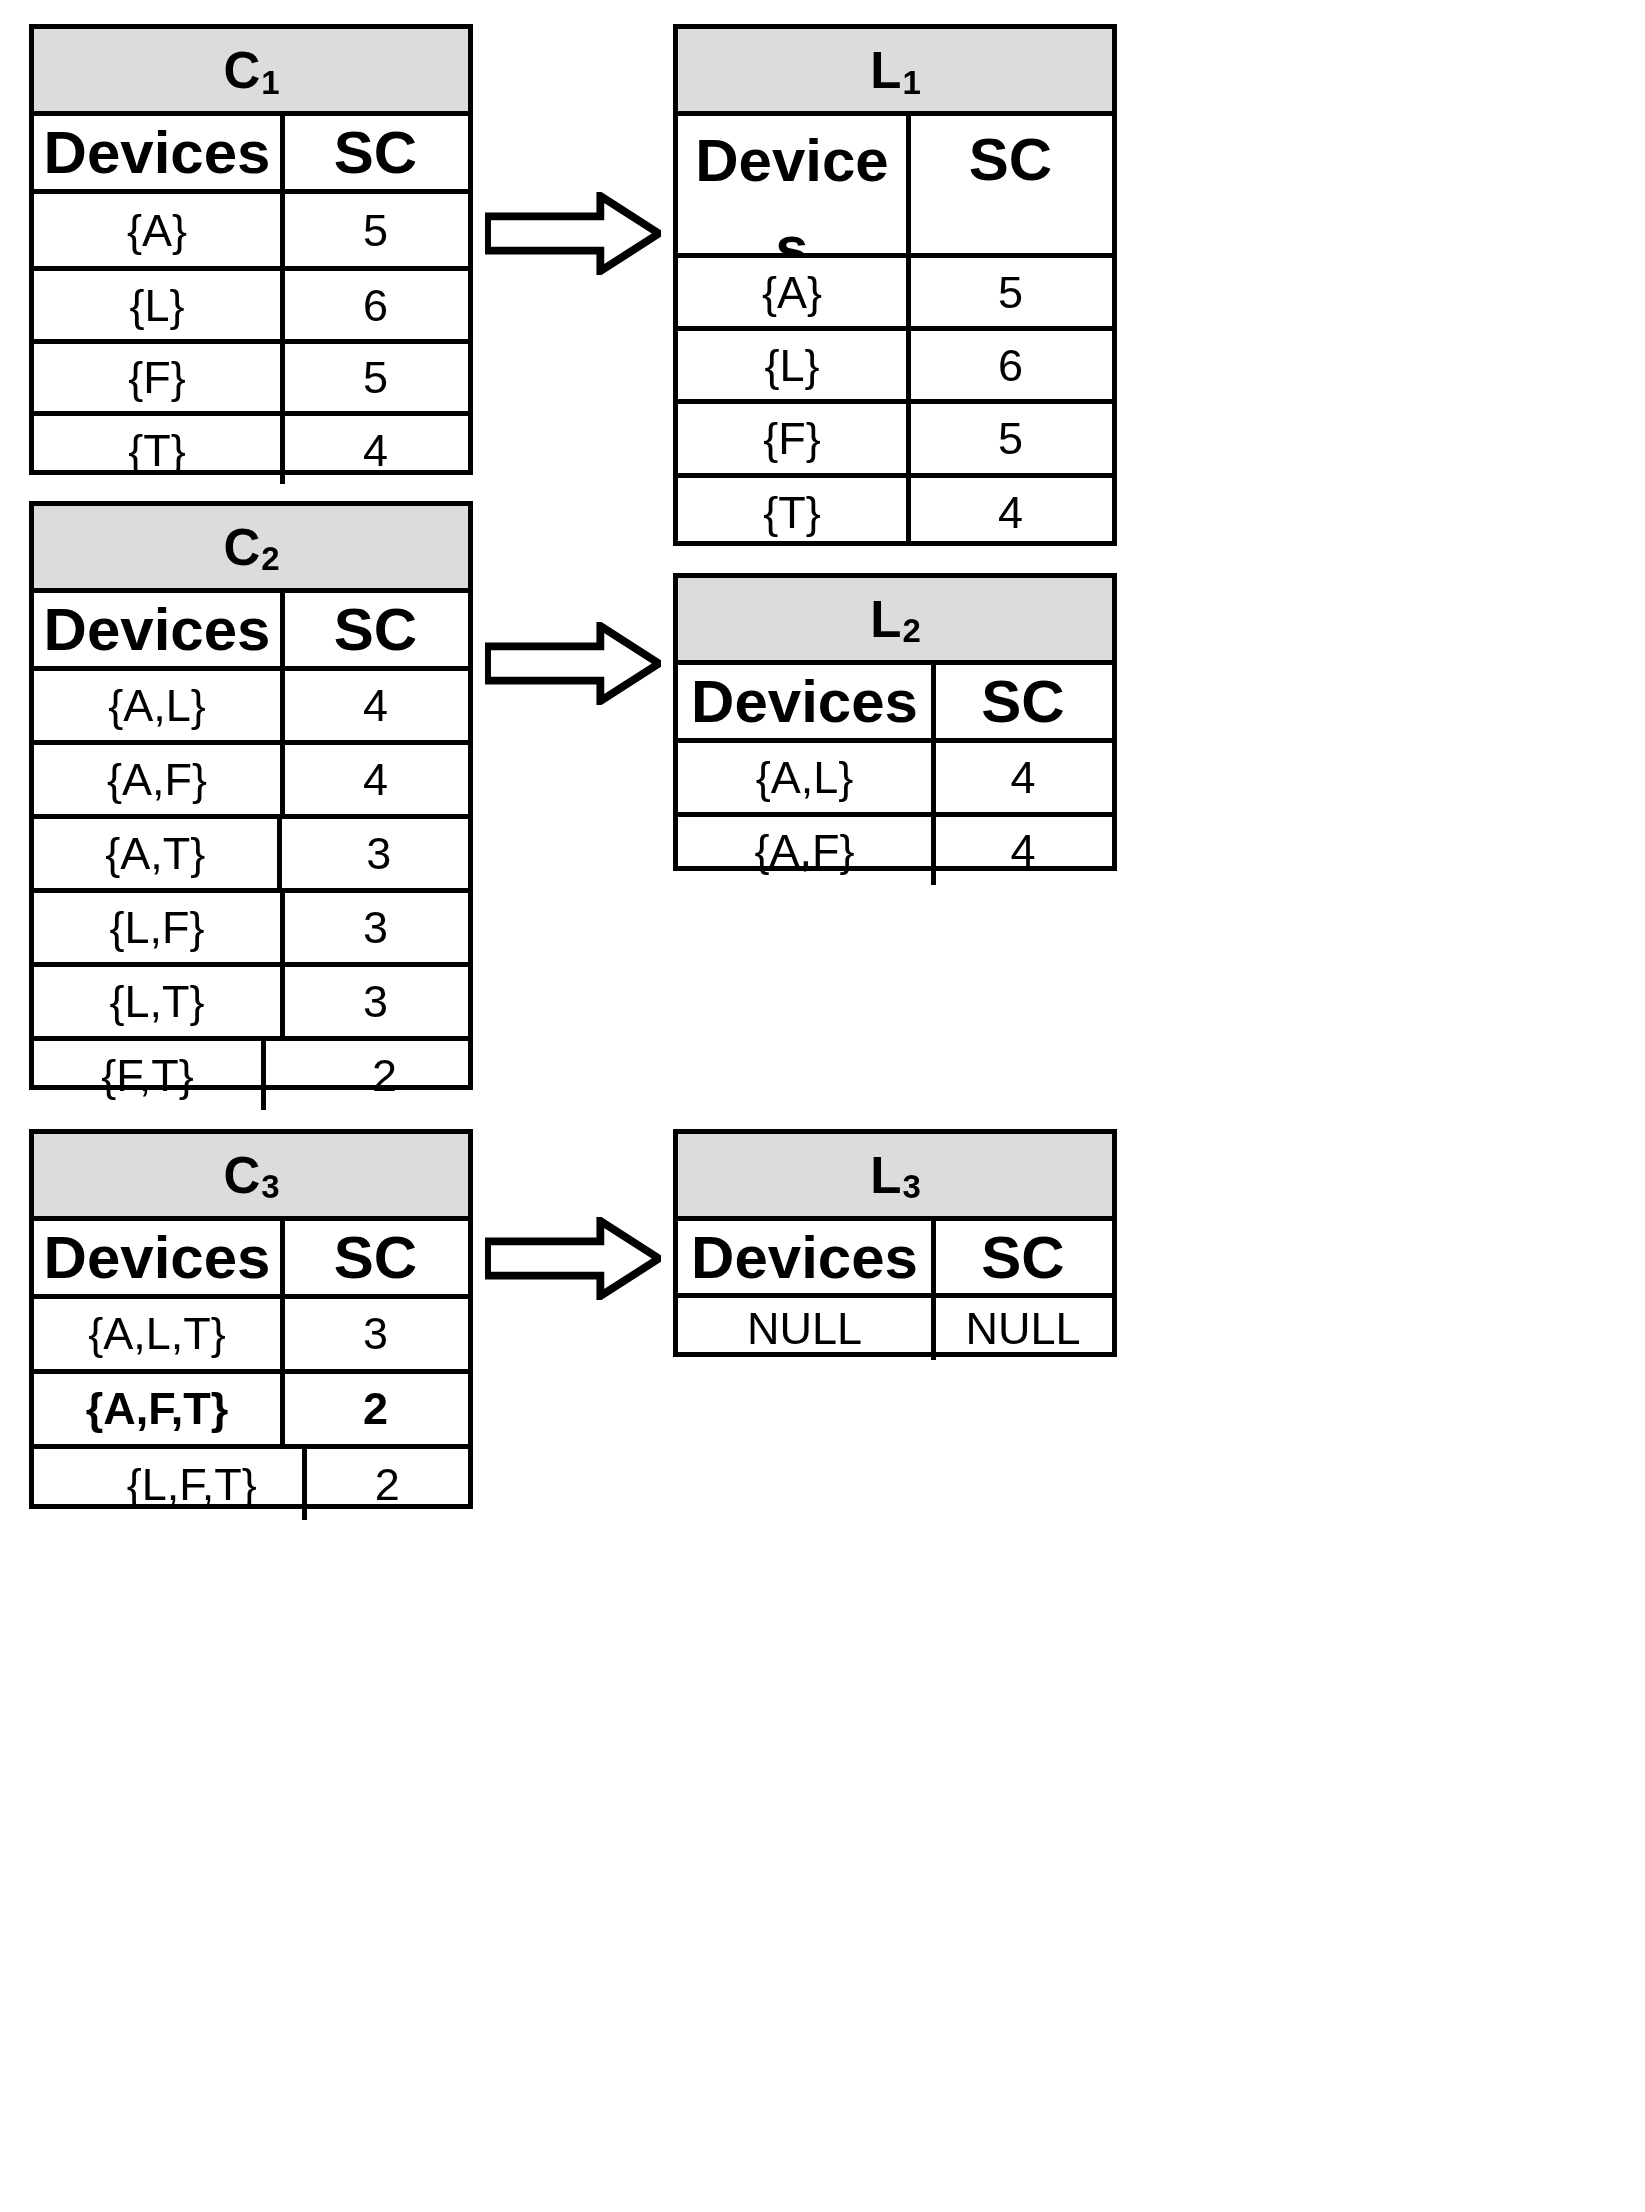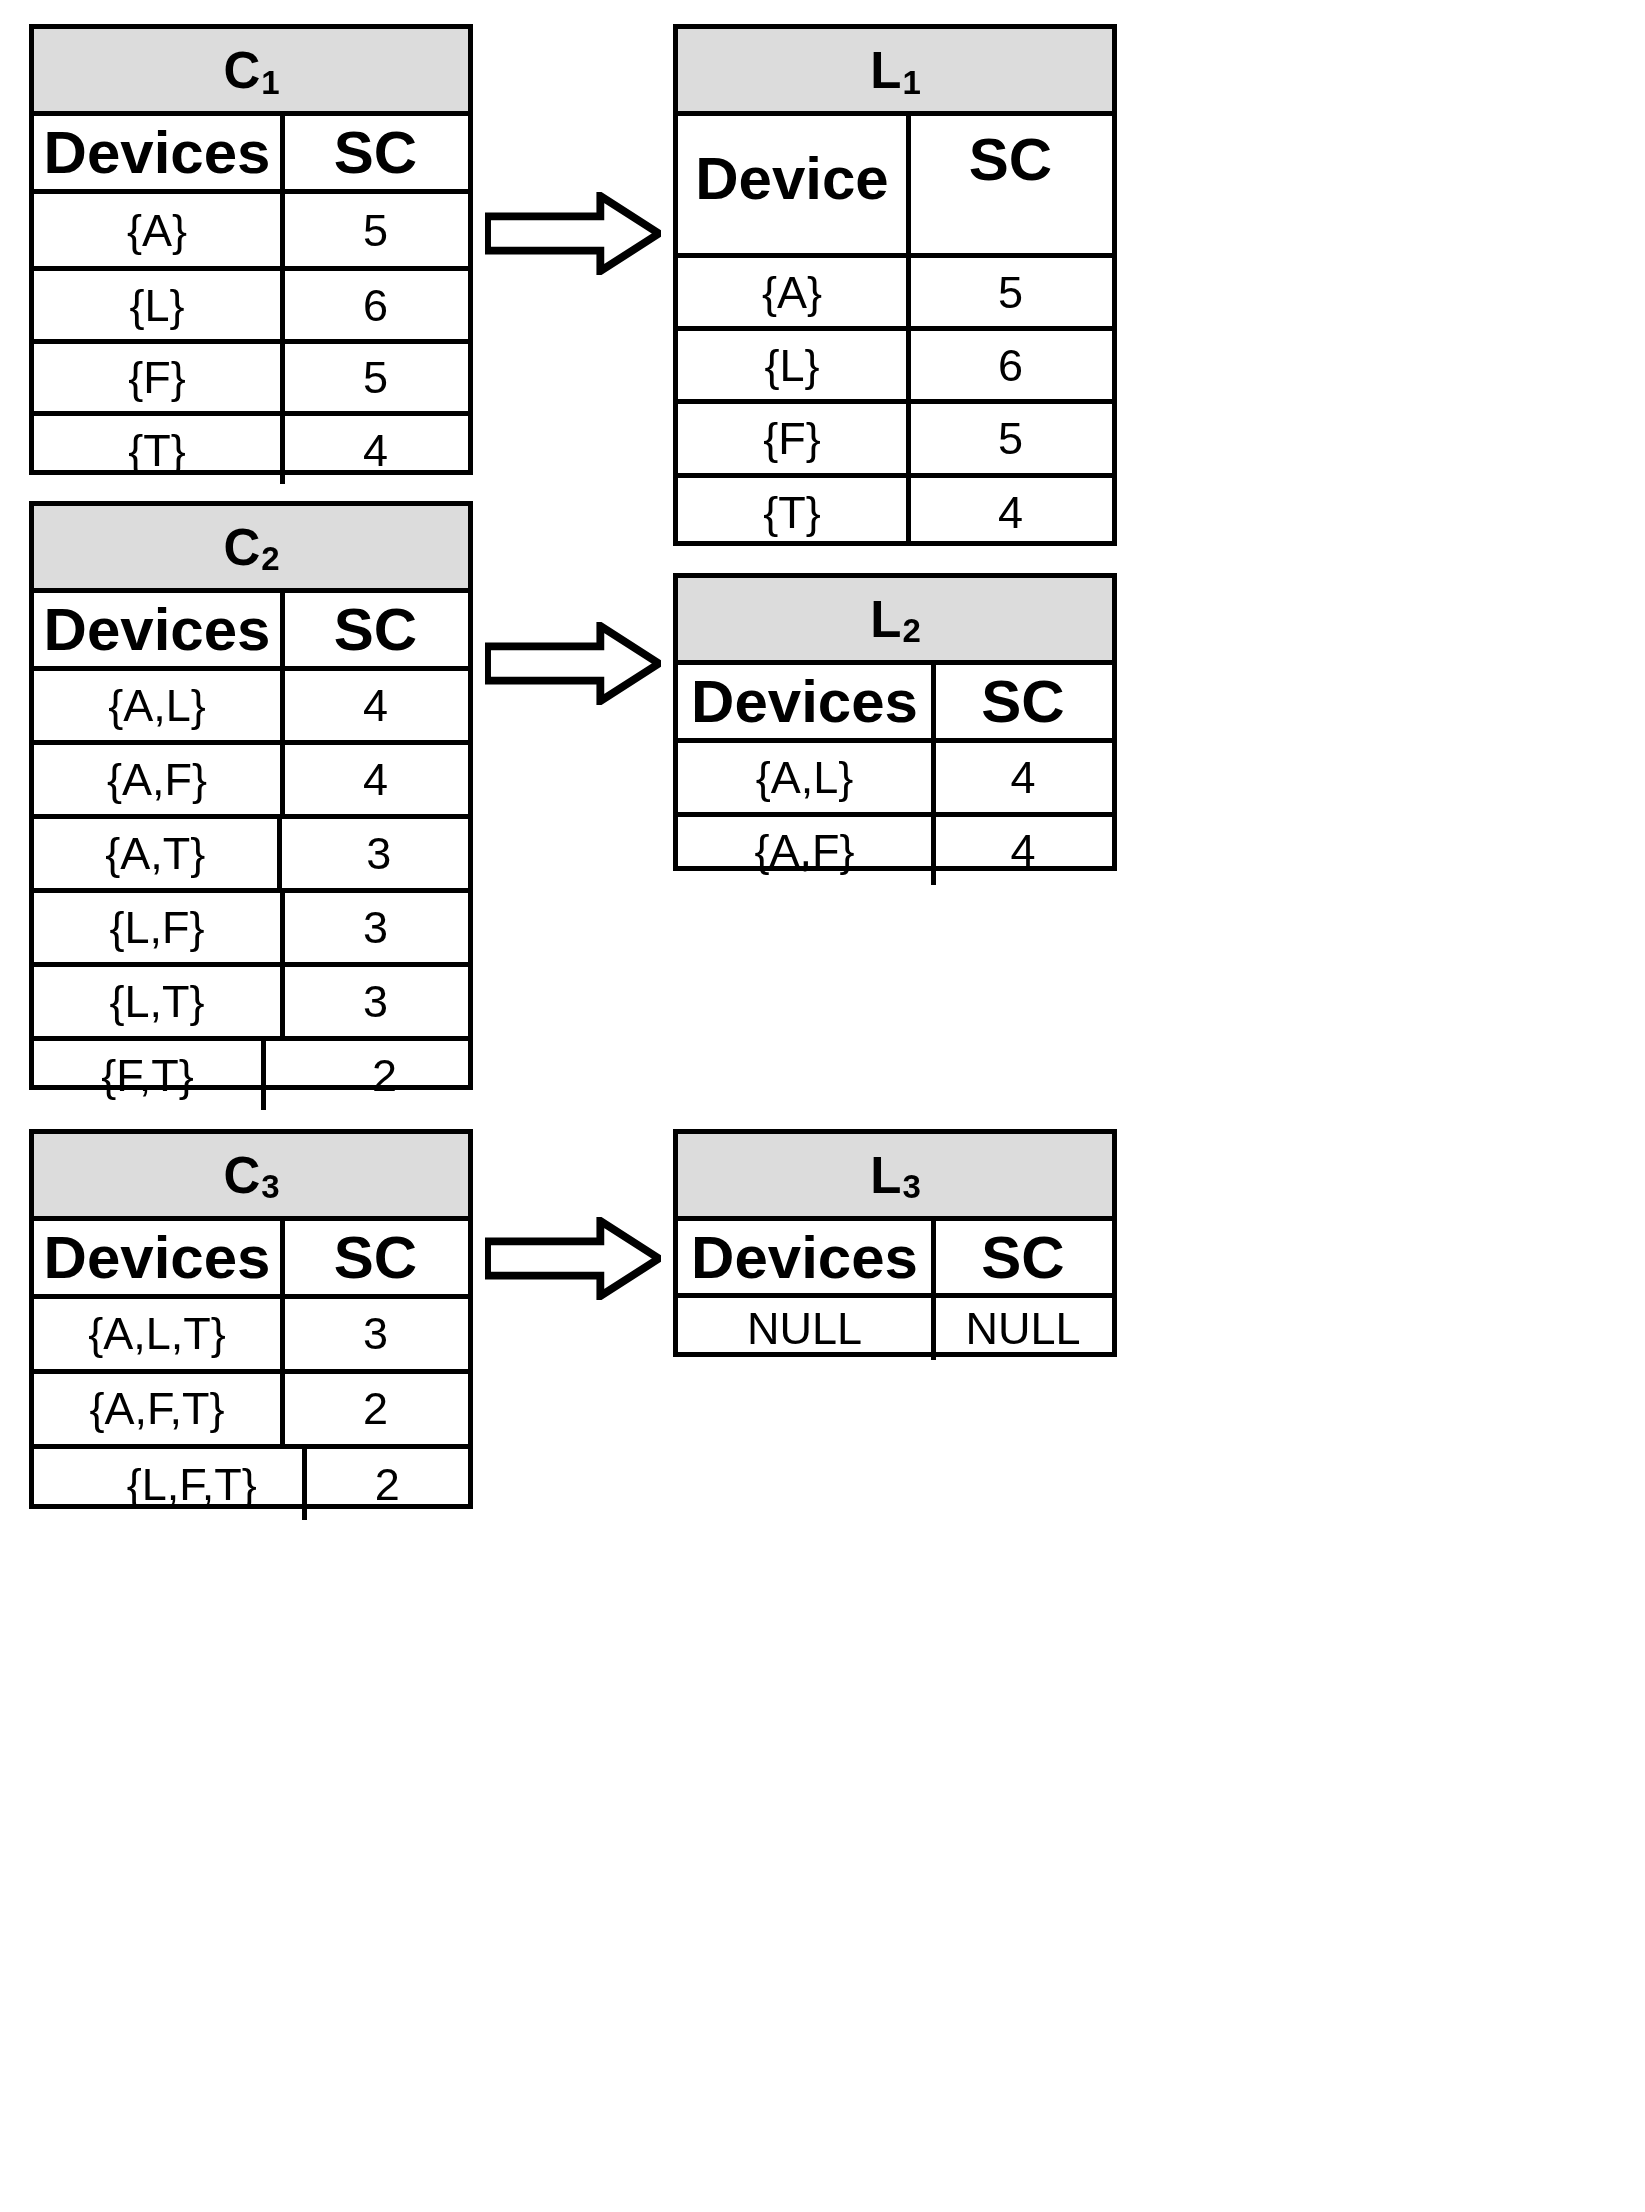--- a/index.html
+++ b/index.html
@@ -26,21 +26,21 @@
   .tbl .title .sub{font-size:33px;vertical-align:sub;position:relative;top:11.7px;left:1px;font-weight:bold;}
   .row{display:flex;border-bottom:5.9px solid #000;}
   .row:last-child{border-bottom:none;}
   .cell{
     display:flex;align-items:center;justify-content:center;
     text-align:center;font-size:45px;line-height:1.05;
     box-sizing:border-box;overflow:hidden;
   }
   .cell.c1{border-right:5.9px solid #000;}
   .hdr .cell{font-weight:bold;font-size:60px;}
-  .hdr.wrap .cell.c1{flex-direction:column;justify-content:flex-start;padding-top:19px;line-height:1.45;}
+  .hdr.wrap .cell.c1{flex-direction:column;justify-content:flex-start;padding-top:1px;line-height:1.45;}
 
   
   .arrow{position:absolute;}
   .arrow svg{display:block;}
 </style>
 </head>
 <body>
 
 <div class="canvas">
 
@@ -161,21 +161,21 @@
         <span class="sub">3</span>
     </div>
     <div class="row hdr" style="height:73px;">
       <div class="cell c1" style="width:251px;">Devices</div>
       <div class="cell" style="width:181px;">SC</div>
     </div>
     <div class="row" style="height:70px;">
       <div class="cell c1" style="width:251px;">{A,L,T}</div>
       <div class="cell" style="width:181px;">3</div>
     </div>
-    <div class="row" style="height:70px;">
+    <div class="row" style="height:70px;font-weight:bold;">
       <div class="cell c1" style="width:251px;">{A,F,T}</div>
       <div class="cell" style="width:181px;">2</div>
     </div>
     <div class="row" style="height:71px;margin-left:48px;">
       <div class="cell c1" style="width:251px;">{L,F,T}</div>
       <div class="cell" style="width:181px;">2</div>
     </div>
   </div>
 
   <div class="tbl" style="left:673px;top:1129px;width:444px;height:228px;">

